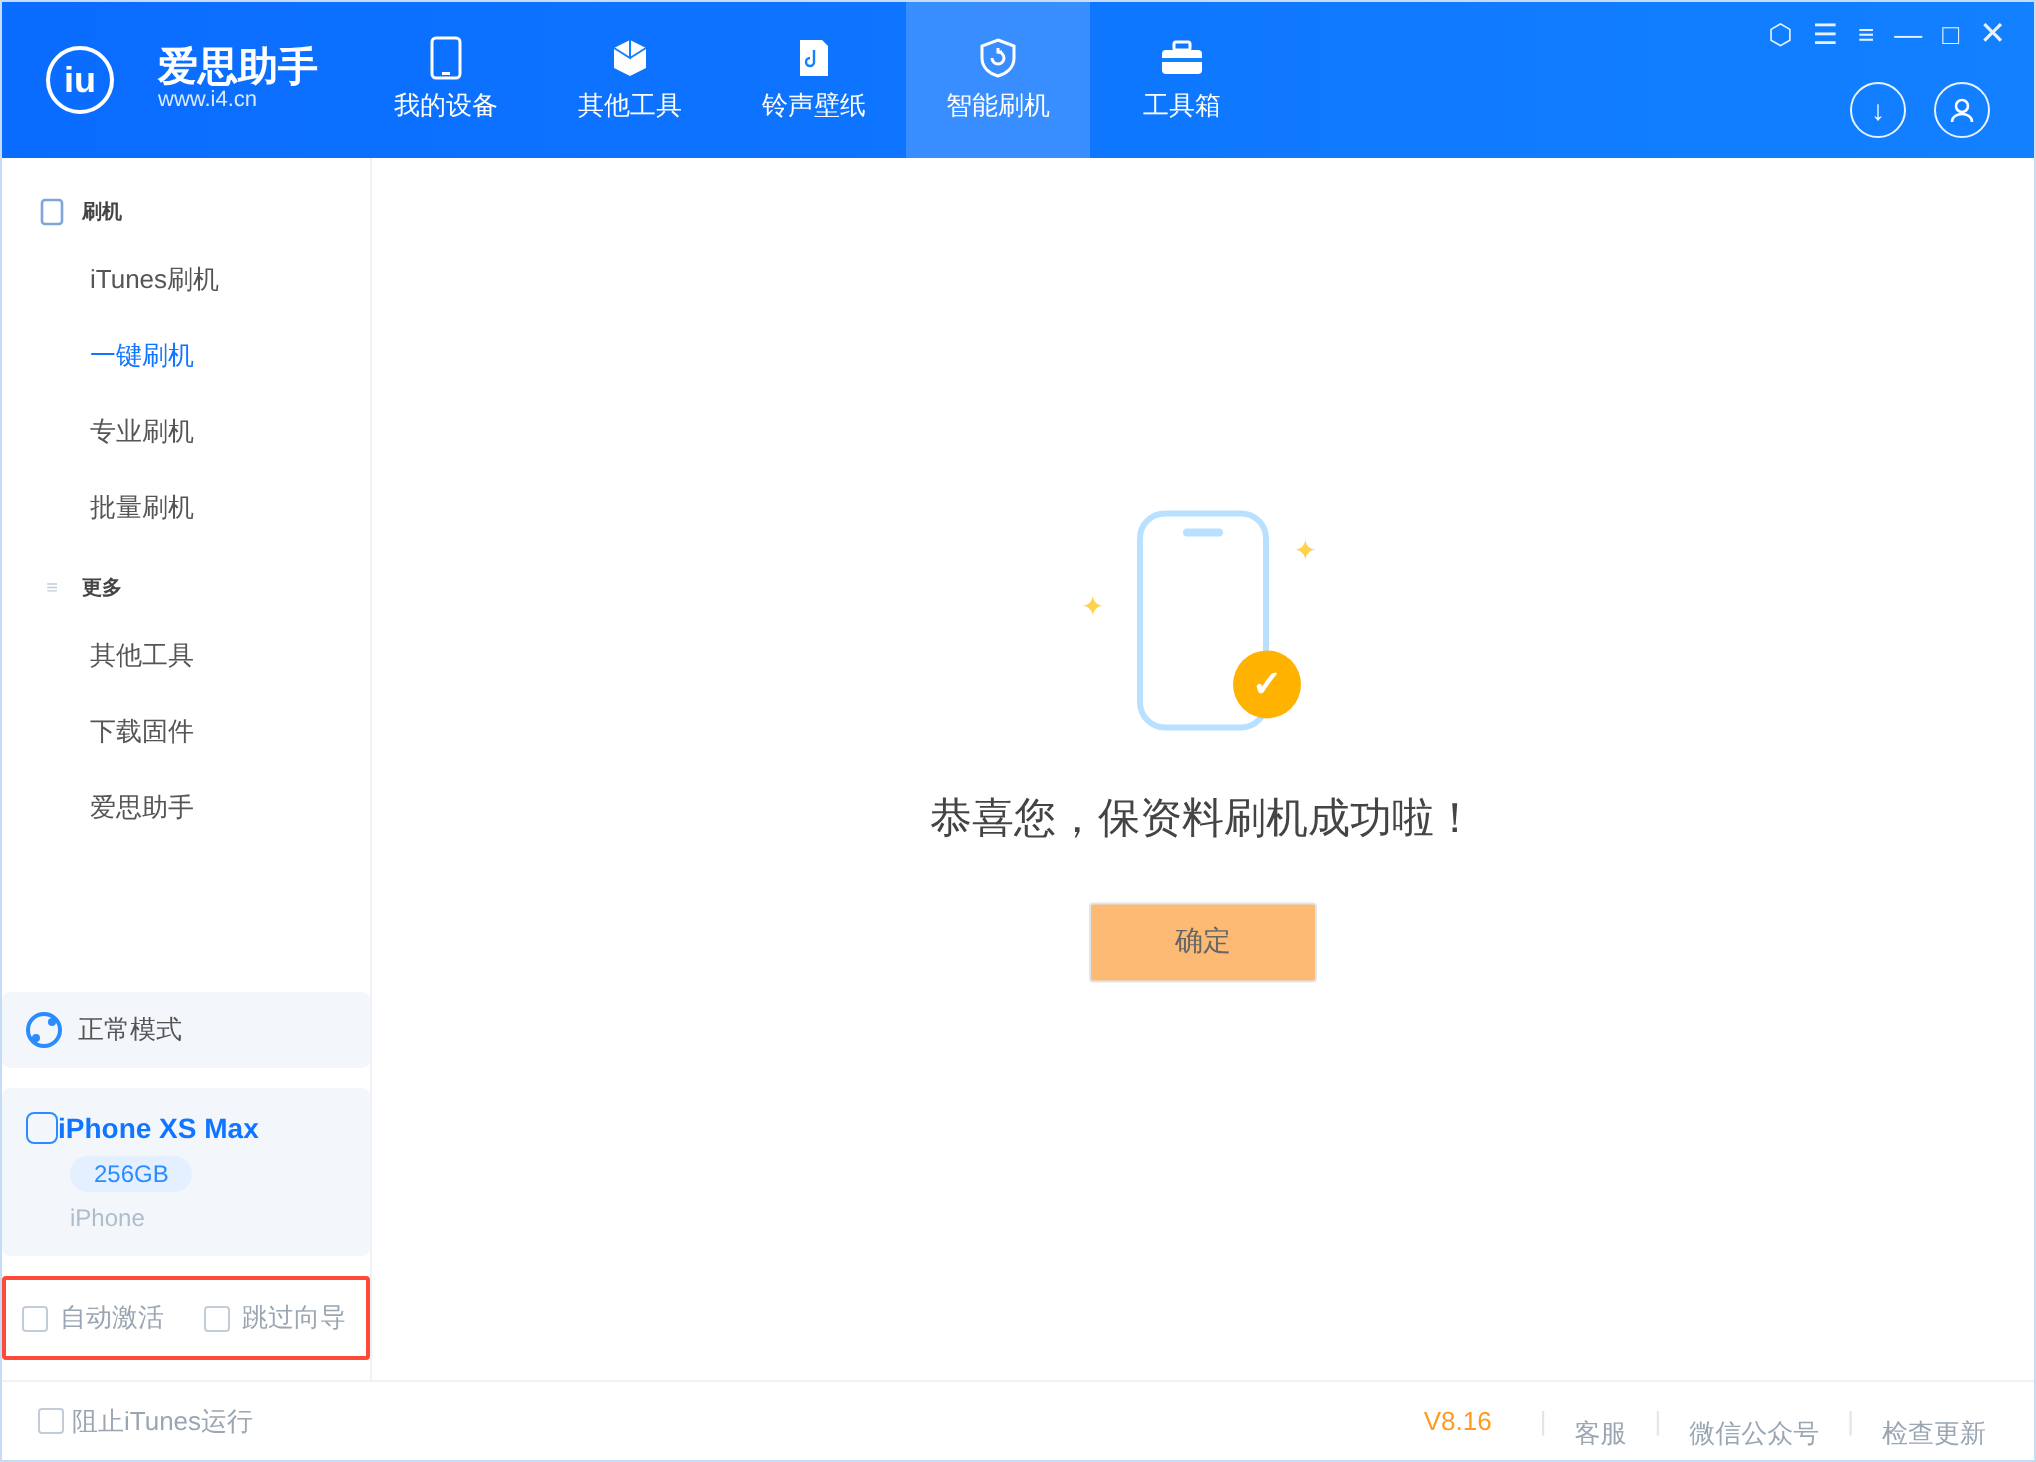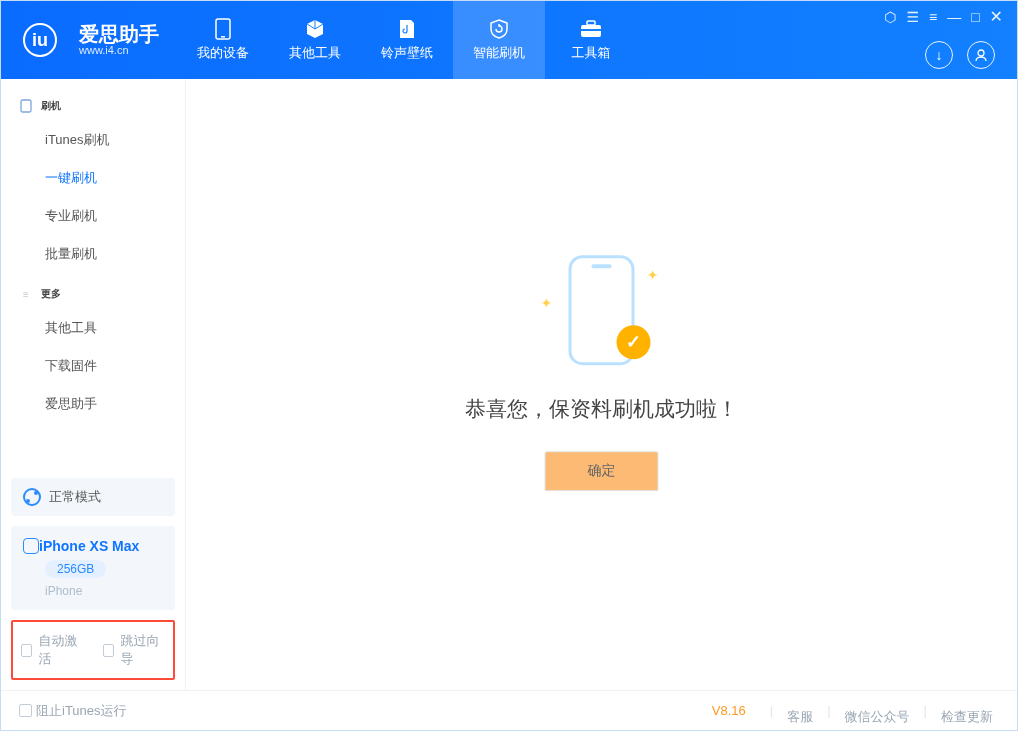--- a/index.html
+++ b/index.html
@@ -22,21 +22,21 @@
 .hcirc { width: 28px; height: 28px; border: 1.5px solid rgba(255,255,255,.9); border-radius: 50%; display:flex; align-items:center; justify-content:center; cursor:pointer; font-size:14px; }
 
 
 .body { display: flex; height: calc(731px - 78px - 40px - 2px); }
 .sidebar { width: 185px; border-right: 1px solid #eef2f6; display: flex; flex-direction: column; }
 .side-top { flex: 1; padding-top: 6px; }
 .grp-hd { display:flex; align-items:center; gap:8px; padding: 14px 18px 8px; color:#444; font-size:10px; font-weight:700; }
 .grp-hd .ic { width:14px; height:14px; display:flex; align-items:center; justify-content:center; color:#7fa6d8; }
 .side-item { padding: 10px 18px 10px 44px; font-size: 13px; color:#555; cursor:pointer; }
 .side-item.sel { color:#1075ff; }
-.side-bottom { padding: 8px 10px 10px; }
+.side-bottom { padding: 8px 0 10px; }
 .mode-card { background:#f3f7fb; border-radius:4px; padding:10px 12px; display:flex; align-items:center; gap:8px; margin-bottom:10px; }
 .mode-ic { width:18px; height:18px; border:2px solid #2a8cff; border-radius:50%; position:relative; }
 .mode-ic::after{content:""; position:absolute; width:4px; height:4px; background:#2a8cff; border-radius:50%; top:1px; left:9px;}
 .mode-ic::before{content:""; position:absolute; width:4px; height:4px; background:#2a8cff; border-radius:50%; bottom:1px; left:1px;}
 .dev-card { background:#f3f7fb; border-radius:4px; padding:12px; }
 .dev-name { color:#1075ff; font-weight:700; font-size:14px; display:flex; align-items:center; gap:0; }
 .dev-name .dic{ width:16px; height:16px; border:1.5px solid #2a8cff; border-radius:4px; display:inline-block;}
 .dev-cap { display:inline-block; margin-top:6px; background:#e4f0ff; color:#2a8cff; border-radius:14px; padding:2px 12px; font-size:12px; margin-left:22px; }
 .dev-type { margin-top:6px; color:#aebccb; font-size:12px; margin-left:22px;}
 .opt-row { border:2px solid #ff4a3a; border-radius:2px; padding:10px 8px; display:flex; align-items:center; gap:20px; margin-top:10px; }

